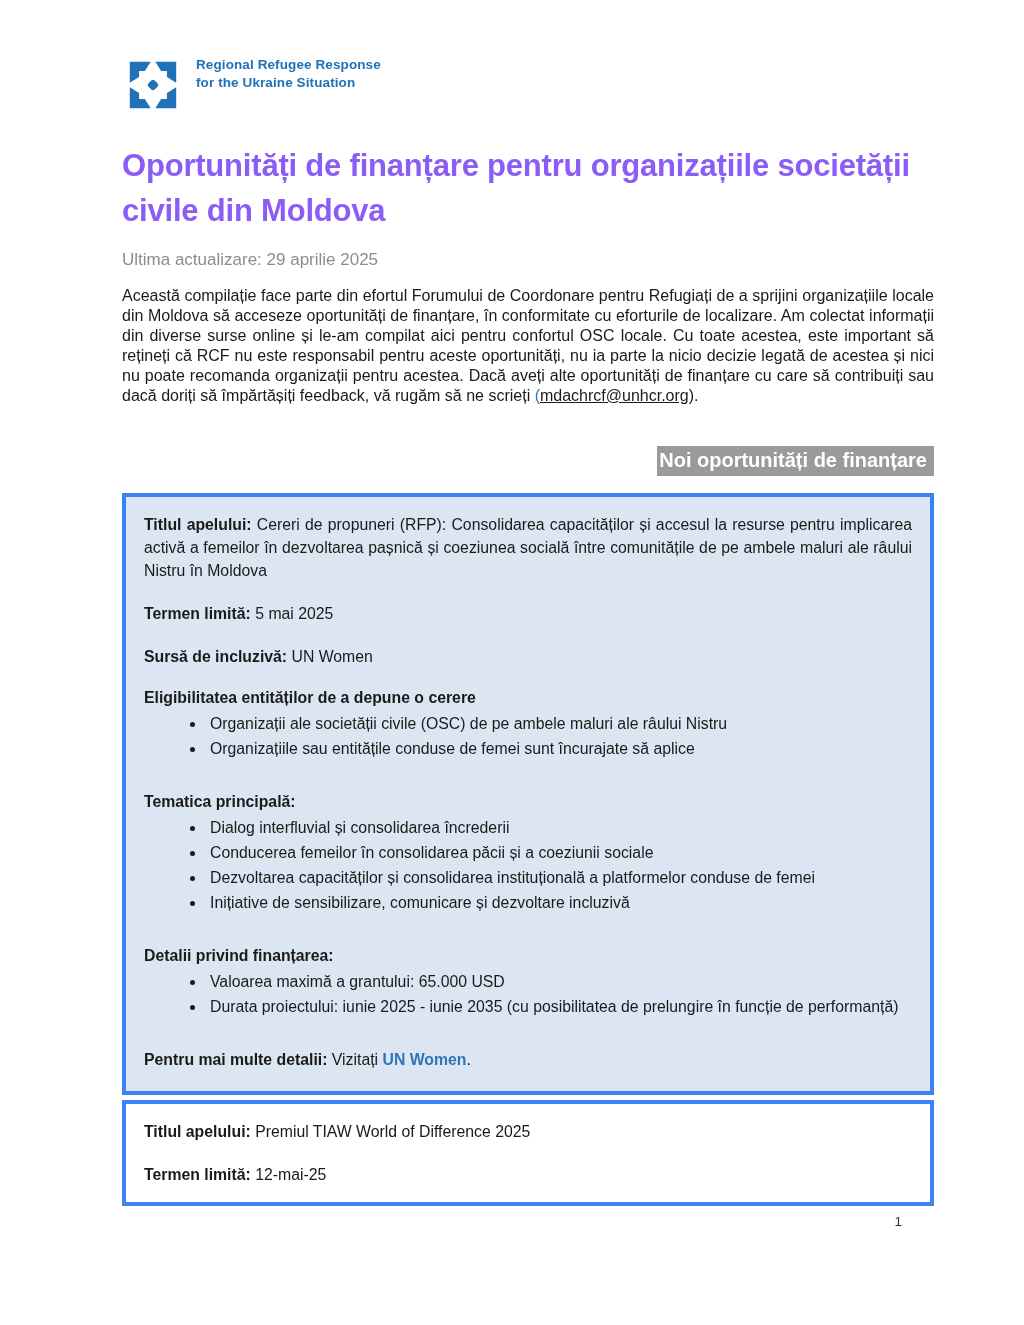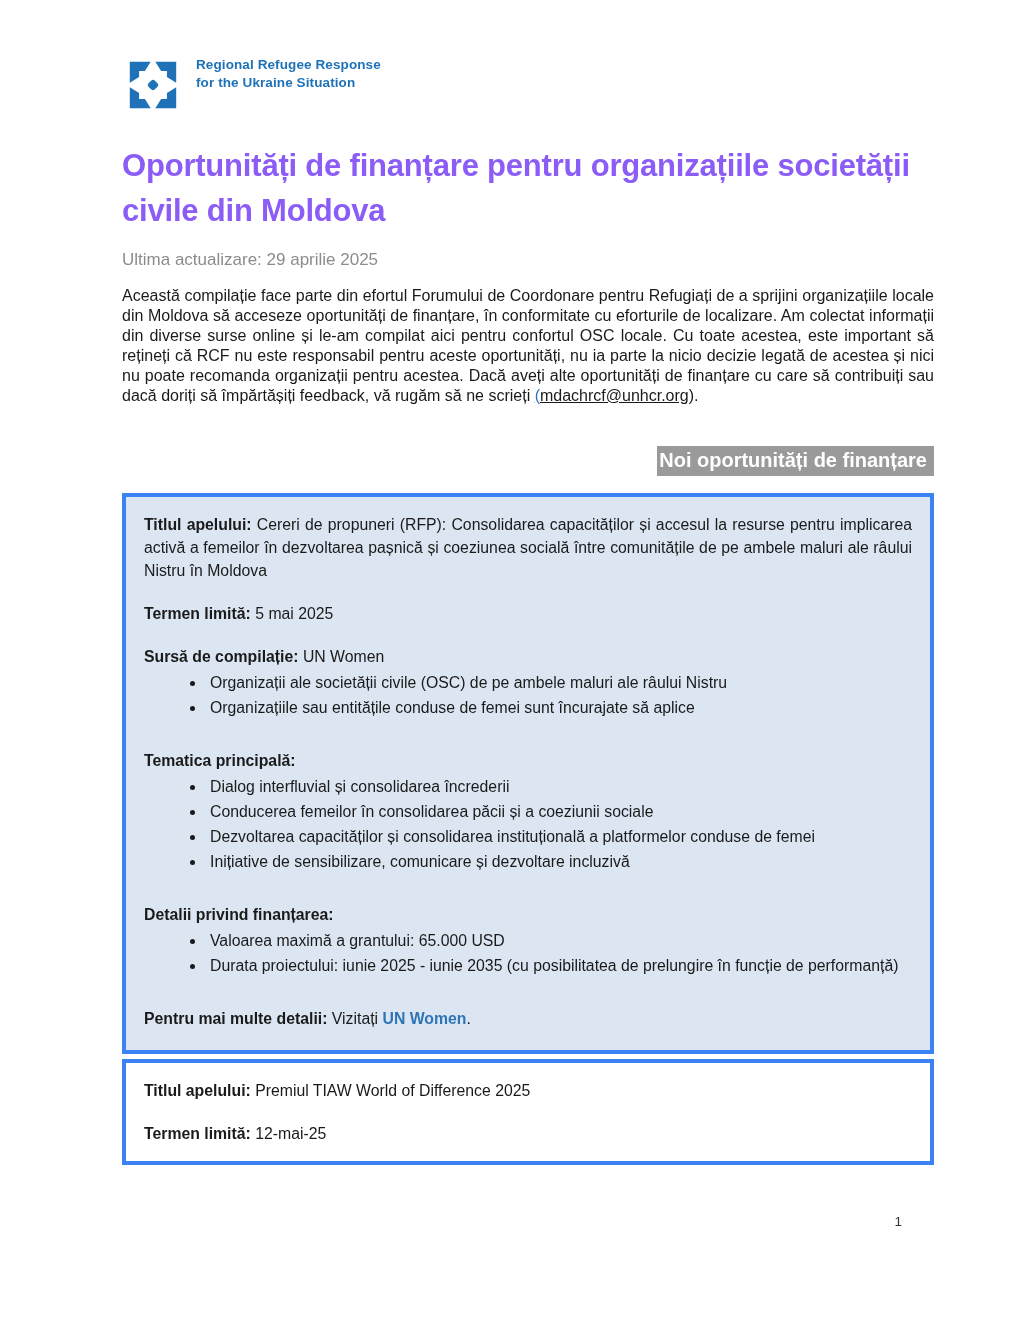--- a/index.html
+++ b/index.html
@@ -136,22 +136,23 @@
 
   <div class="section-heading">
     <span class="hl">Noi oportunități de finanțare</span>
   </div>
 
   <div class="card card-blue">
     <p><strong>Titlul apelului:</strong> <span>Cereri de propuneri (RFP): Consolidarea capacităților și accesul la resurse pentru implicarea activă a femeilor în dezvoltarea pașnică și coeziunea socială între comunitățile de pe ambele maluri ale râului Nistru în Moldova</span></p>
 
     <p class="para"><strong>Termen limită:</strong> <span>5 mai 2025</span></p>
 
-    <p class="para"><strong>Sursă de compilație:</strong> <span>UN Women</span></p>
+    <p class="para"><strong>Sursă de incluzivă:</strong> <span>UN Women</span></p>
 
+    <p class="para-tight"><strong>Eligibilitatea entităților de a depune o cerere</strong></p>
     <ul>
       <li>Organizații ale societății civile (OSC) de pe ambele maluri ale râului Nistru</li>
       <li>Organizațiile sau entitățile conduse de femei sunt încurajate să aplice</li>
     </ul>
 
     <p class="para-loose"><strong>Tematica principală:</strong></p>
     <ul>
       <li>Dialog interfluvial și consolidarea încrederii</li>
       <li>Conducerea femeilor în consolidarea păcii și a coeziunii sociale</li>
       <li>Dezvoltarea capacităților și consolidarea instituțională a platformelor conduse de femei</li>

